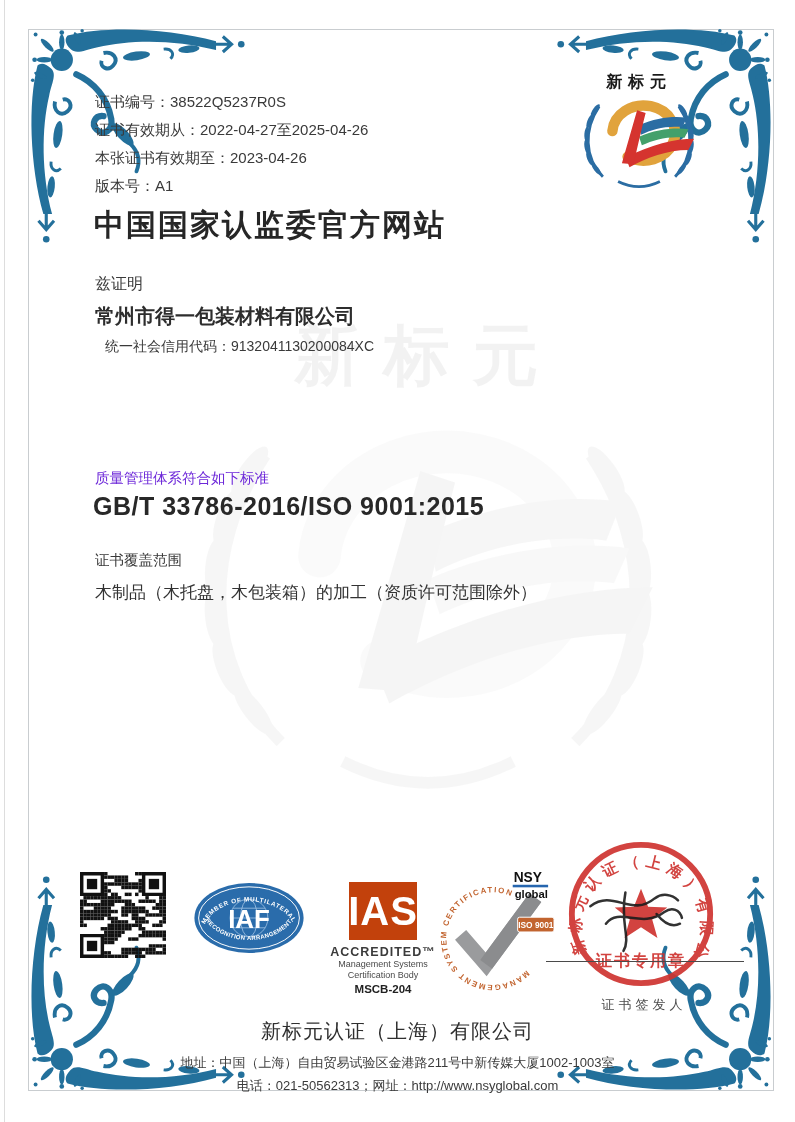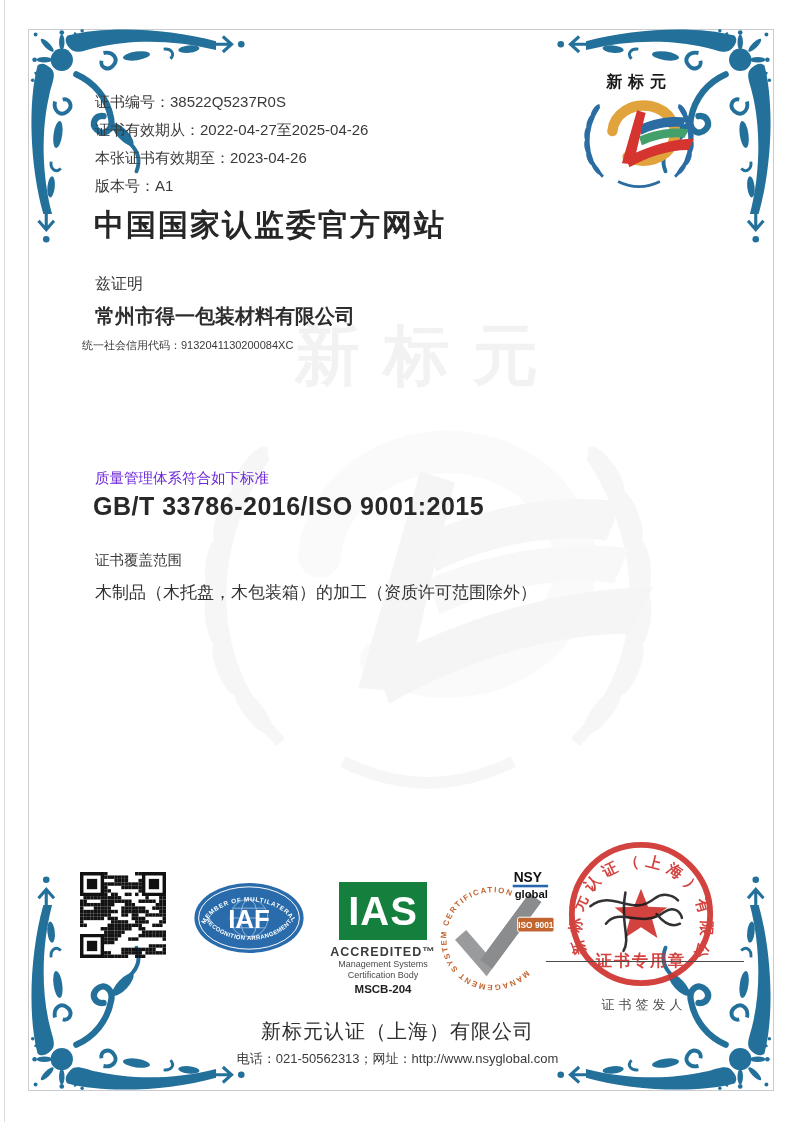--- a/index.html
+++ b/index.html
@@ -24,33 +24,33 @@
   .corner.br{right:21px;bottom:23px;transform:scale(-1,-1);}
   
   .watermark{position:absolute;left:118px;top:300px;width:620px;height:520px;opacity:.05;filter:grayscale(1);pointer-events:none;}
   
   .meta{position:absolute;left:95px;top:88px;font-size:15px;line-height:28px;color:#3a3a3a;}
   
   .brandlogo{position:absolute;left:563px;top:70px;width:152px;height:124px;}
   .title{position:absolute;left:94px;top:205px;font-size:30px;font-weight:700;color:#262626;letter-spacing:2px;}
   .certify-intro{position:absolute;left:95px;top:274px;font-size:16px;color:#3a3a3a;}
   .company{position:absolute;left:95px;top:303px;font-size:20px;font-weight:600;color:#2d2d2d;}
-  .credit{position:absolute;left:82px;top:338px;font-size:11px;color:#3a3a3a;}
+  .credit{position:absolute;left:105px;top:338px;font-size:14px;color:#3a3a3a;}
   .addr{position:absolute;left:95px;top:371px;font-size:14px;line-height:24px;color:#3a3a3a;}
   .std-label{position:absolute;left:95px;top:469px;font-size:14.5px;color:#6d28d9;}
   .std-value{position:absolute;left:93px;top:492px;font-size:25px;font-weight:700;color:#282828;letter-spacing:.5px;}
   .scope-label{position:absolute;left:95px;top:551px;font-size:14.5px;color:#3a3a3a;}
   .scope{position:absolute;left:95px;top:581px;font-size:17px;color:#333;}
   .notice{position:absolute;left:53px;top:692px;width:692px;font-size:15.2px;line-height:29px;color:#333;
           text-align:justify;text-indent:2em;}
   
   .qr{position:absolute;left:80px;top:872px;width:86px;height:86px;}
   .iaf{position:absolute;left:193px;top:879px;width:112px;height:78px;}
   .ias{position:absolute;left:328px;top:882px;width:110px;text-align:center;}
-  .ias .sq{width:88px;height:58px;margin:0 auto;background:#15803d;color:#fff;display:flex;align-items:center;justify-content:center;
+  .ias .sq{width:68px;height:58px;margin:0 auto;background:#c2410c;color:#fff;display:flex;align-items:center;justify-content:center;
            font-size:40px;font-weight:700;letter-spacing:1px;}
   .ias .acc{margin-top:5px;font-size:12.5px;letter-spacing:1px;color:#3c3c3c;font-weight:700;}
   .ias .sub{font-size:9px;color:#4a4a4a;line-height:11px;}
   .ias .code{margin-top:2px;font-size:11.5px;font-weight:700;color:#222;}
   .nsy{position:absolute;left:437px;top:866px;width:118px;height:128px;}
   
   .stamp{position:absolute;left:563px;top:838px;width:156px;height:150px;}
   .sig-line{position:absolute;left:546px;top:961px;width:198px;height:0;border-top:1.6px solid #4a4a4a;z-index:5;}
   .signer{position:absolute;left:560px;top:996px;width:168px;text-align:center;font-size:13px;letter-spacing:4px;color:#4c4c4c;}
   
@@ -522,16 +522,17 @@
       <path d="M44,88 C58,70 80,94 104,76 C112,70 120,74 122,82"></path>
       <path d="M64,56 C58,88 70,102 62,116"></path>
       <path d="M96,78 C104,88 112,92 120,88"></path>
     </g>
   </svg>
   <div class="sig-line"></div>
   <div class="signer">证书签发人</div>
 
   <div class="footer">
     <div class="co">新标元认证（上海）有限公司</div>
+    <div class="addr2">地址：中国（上海）自由贸易试验区金港路211号中新传媒大厦1002-1003室</div>
     <div class="tel">电话：021-50562313；网址：http://www.nsyglobal.com</div>
   </div>
 
 </div>
 
 </body></html>

